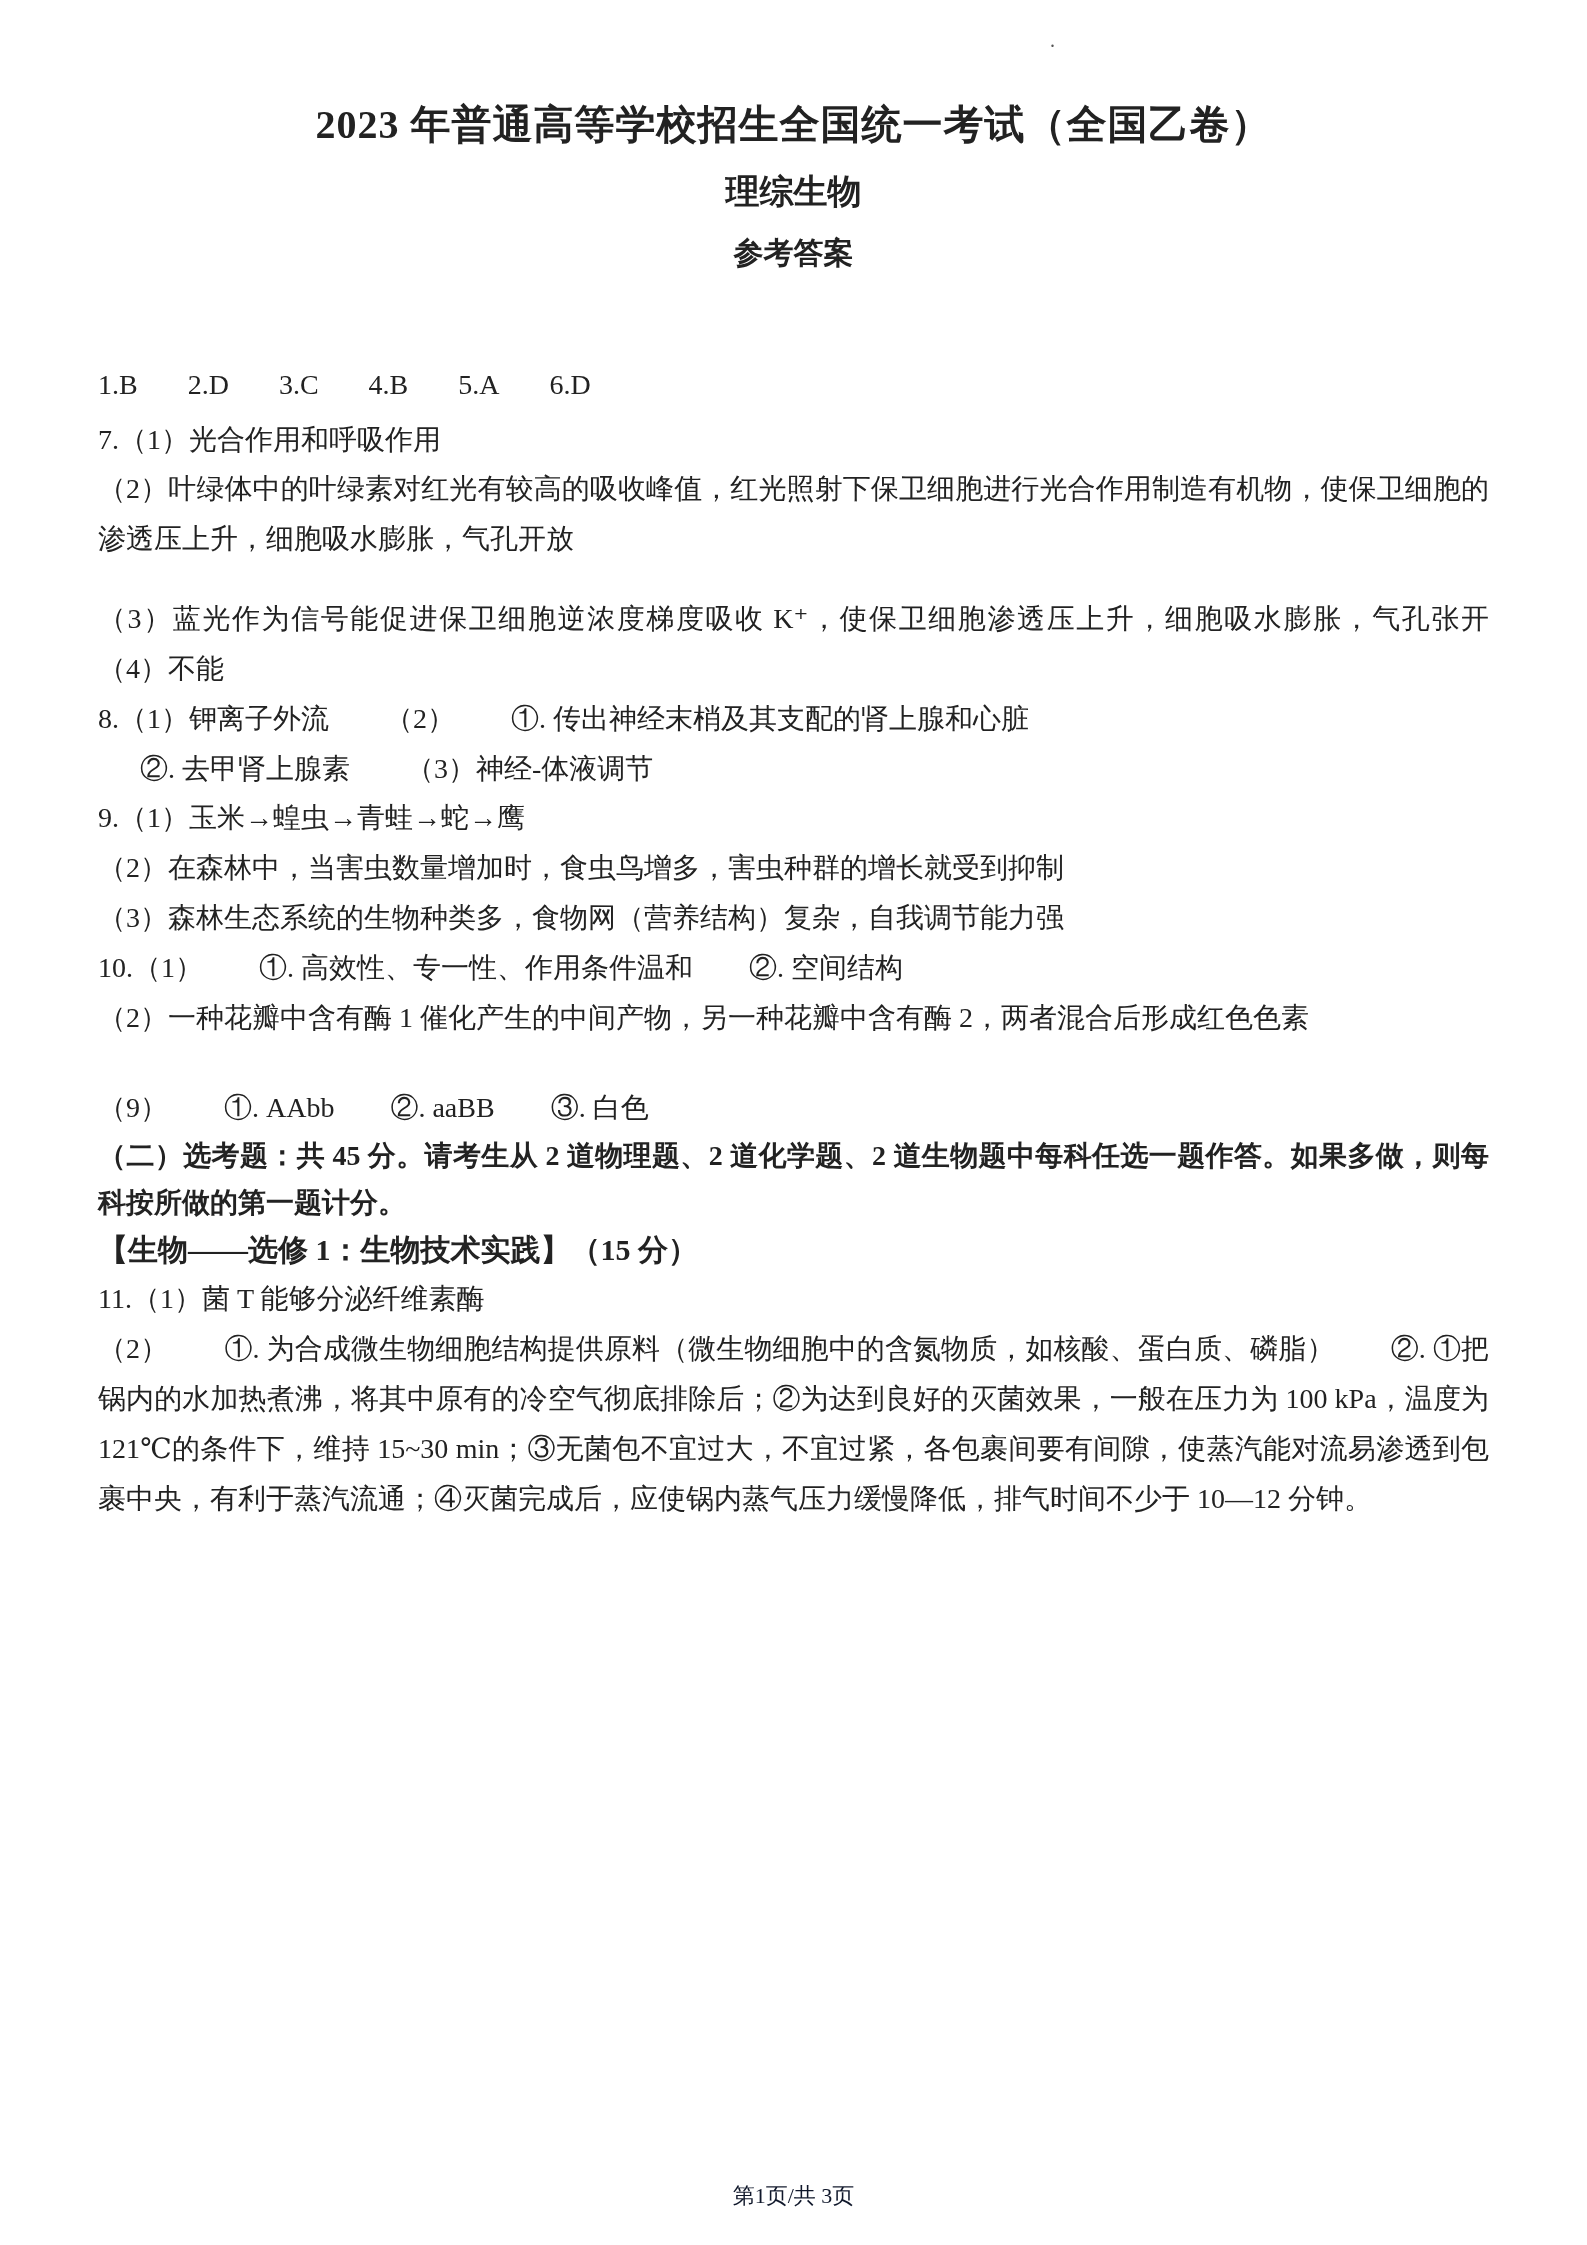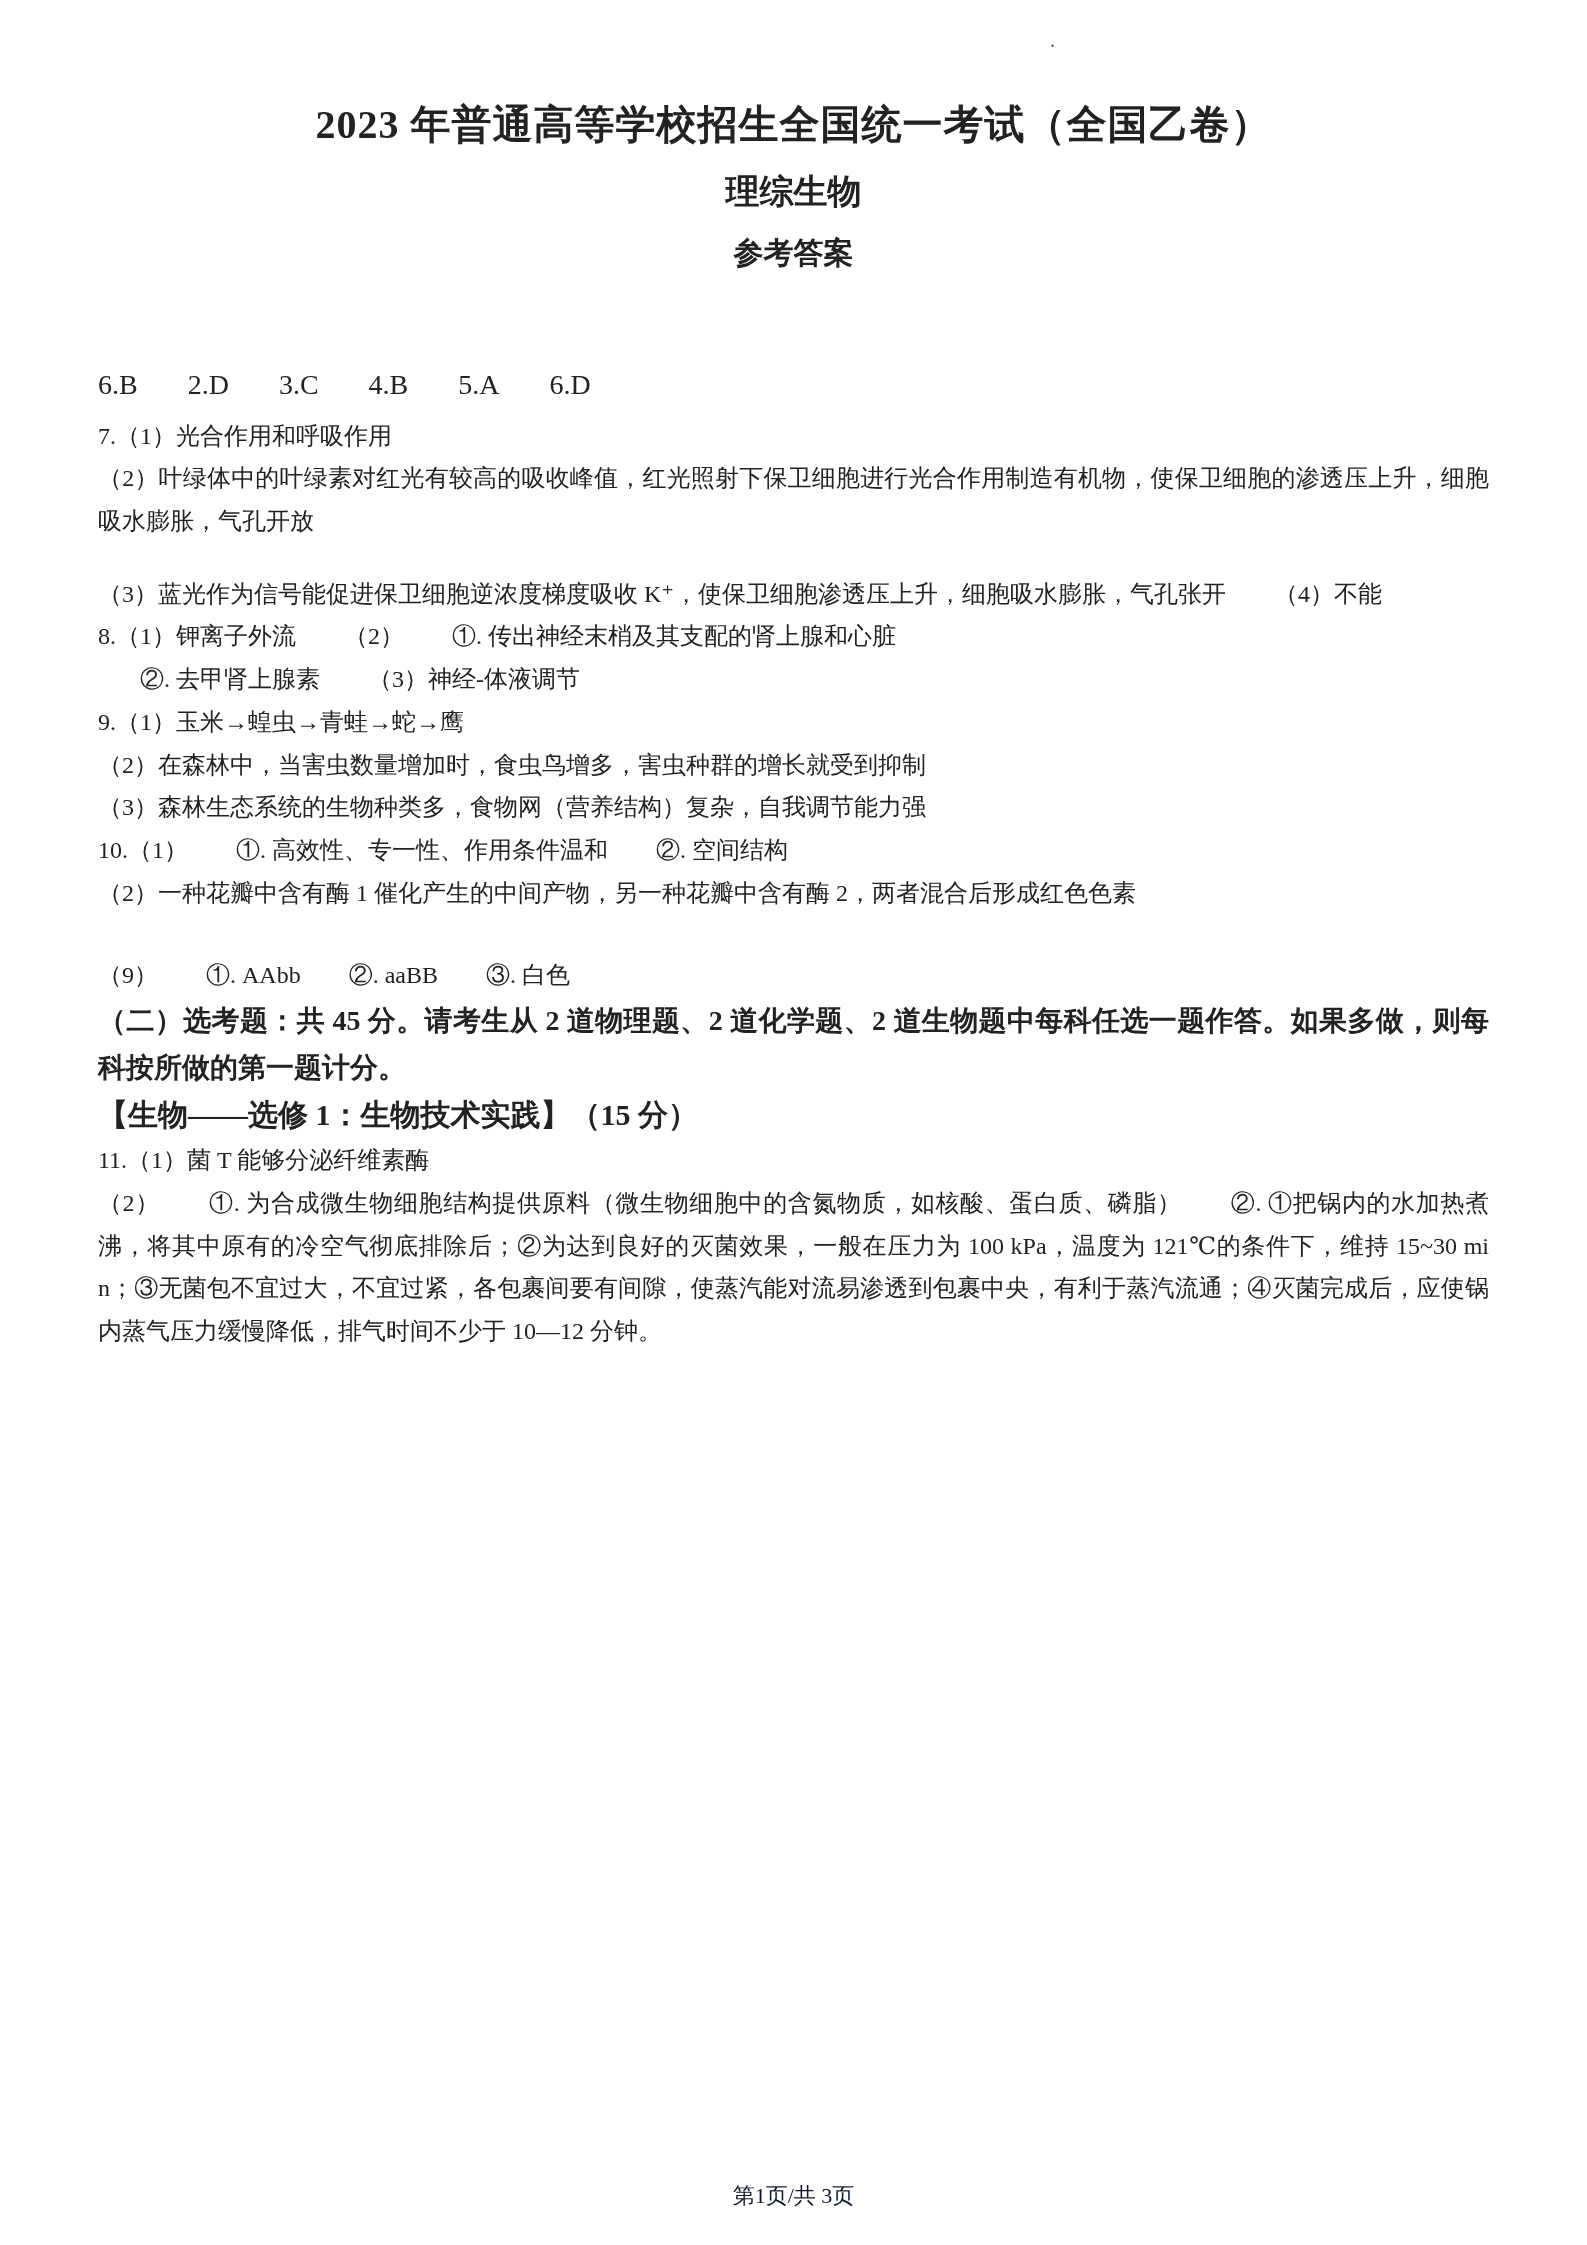--- a/index.html
+++ b/index.html
@@ -56,21 +56,21 @@
     display: flex;
     gap: 50px;
     font-size: 28px;
     line-height: 1.4;
   }
   .content {
     margin-top: 10px;
   }
   .para {
     margin: 0;
-    font-size: 24px;
+    font-size: 28px;
     line-height: 1.78;
     text-align: justify;
     text-justify: inter-ideograph;
     word-break: break-all;
   }
   .para.gap-before { margin-top: 30px; }
   .para.gap-before-lg { margin-top: 40px; }
   .para.indent { padding-left: 42px; }
   .para.bold-note {
     font-weight: bold;
@@ -97,21 +97,21 @@
 
 <div class="page">
 
   <span class="stray-mark">.</span>
 
   <h1 class="doc-title">2023 年普通高等学校招生全国统一考试（全国乙卷）</h1>
   <h2 class="doc-subtitle">理综生物</h2>
   <h3 class="answer-heading">参考答案</h3>
 
   <div class="choices-row">
-    <span>6.B</span>
+    <span>1.B</span>
     <span>2.D</span>
     <span>3.C</span>
     <span>4.B</span>
     <span>5.A</span>
     <span>6.D</span>
   </div>
 
   <main class="content">
     <p class="para">7.（1）光合作用和呼吸作用</p>
     <p class="para">（2）叶绿体中的叶绿素对红光有较高的吸收峰值，红光照射下保卫细胞进行光合作用制造有机物，使保卫细胞的渗透压上升，细胞吸水膨胀，气孔开放</p>

